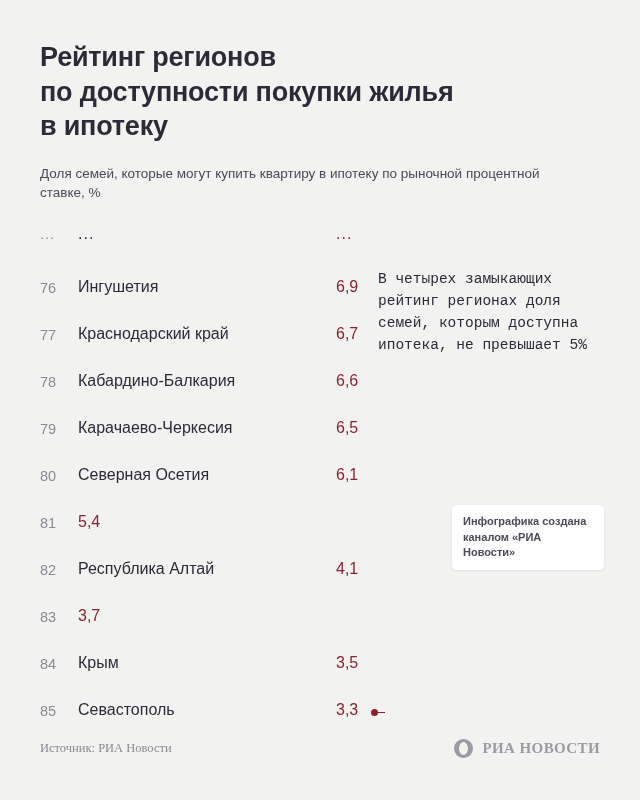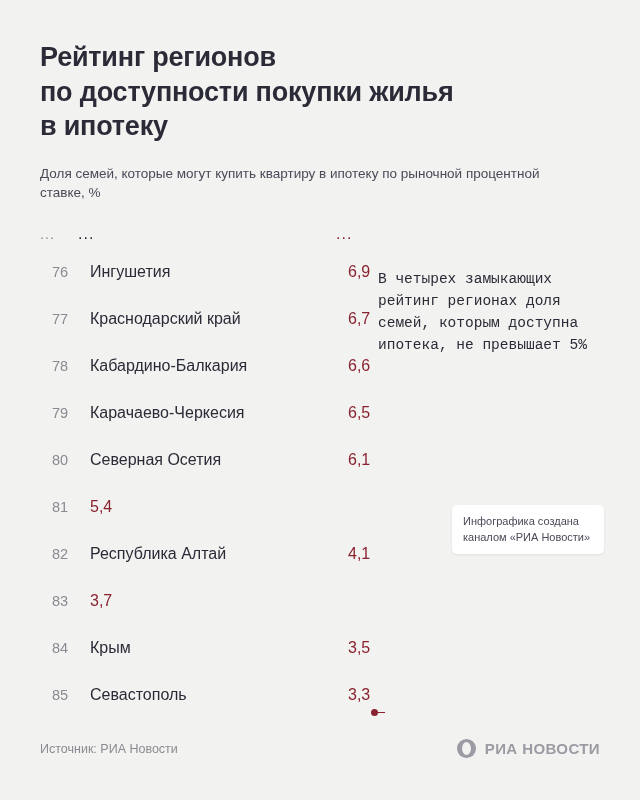--- a/index.html
+++ b/index.html
@@ -40,23 +40,22 @@
     font-size: 15px;
     letter-spacing: 1px;
   }
   .ellipsis-row .c-rank { width: 38px; }
   .ellipsis-row .c-name { width: 258px; }
   .ellipsis-row .c-val  { width: 60px; }
 
   .rows { margin-top: 6px; }
   .row {
     display: flex;
-    align-items: center;
+    align-items: flex-end;
     height: 47px;
-    margin-left: 12px;
   }
   .c-rank {
     width: 38px;
     font-size: 14.5px;
     color: #8a8a92;
   }
   .c-name {
     width: 258px;
     font-size: 16px;
     color: #2b2b38;
@@ -83,20 +82,21 @@
     left: 452px;
     top: 505px;
     width: 152px;
     background: #ffffff;
     border-radius: 5px;
     padding: 9px 11px;
     font-size: 11px;
     line-height: 1.42;
     color: #4a4a58;
     box-shadow: 0 1px 3px rgba(0,0,0,0.07);
+    font-weight: bold;
   }
 
   .callout {
     position: absolute;
     left: 382px;
     top: 545px;
     width: 222px;
     background: #ffffff;
     border-radius: 7px;
     padding: 16px 18px 18px 18px;
@@ -126,20 +126,21 @@
   }
 
   .footer {
     position: absolute;
     left: 40px;
     right: 40px;
     bottom: 42px;
     display: flex;
     align-items: center;
     justify-content: space-between;
+    font-family: Liberation Serif, serif;
   }
   .source {
     font-size: 12.5px;
     color: #8a8a92;
   }
   .brand {
     display: flex;
     align-items: center;
     gap: 9px;
   }

